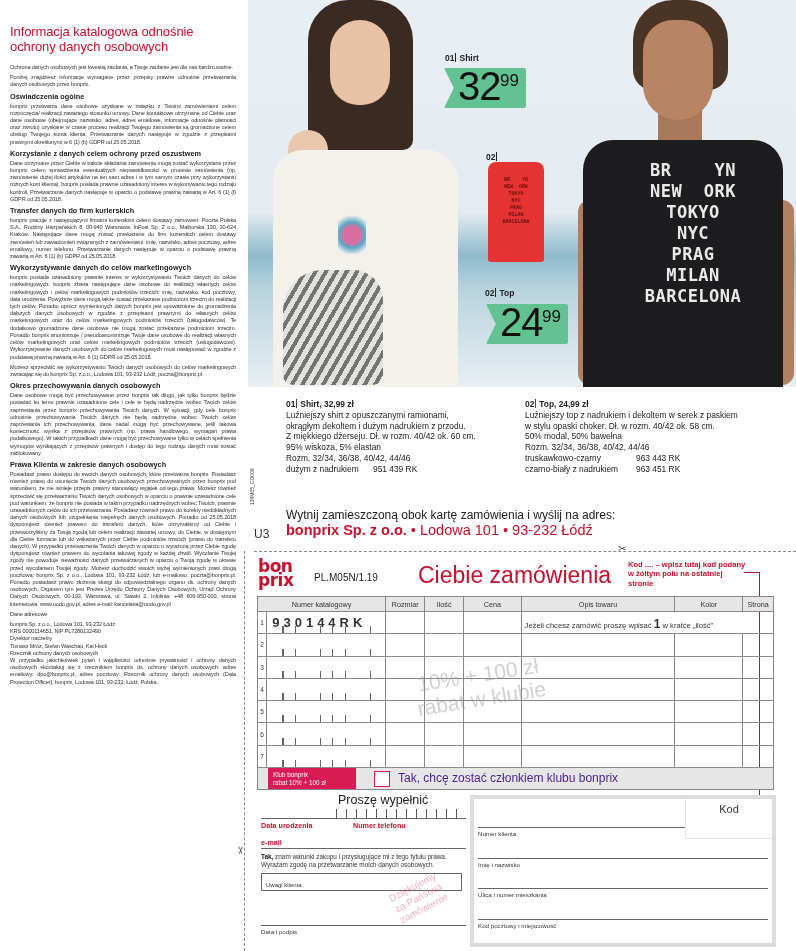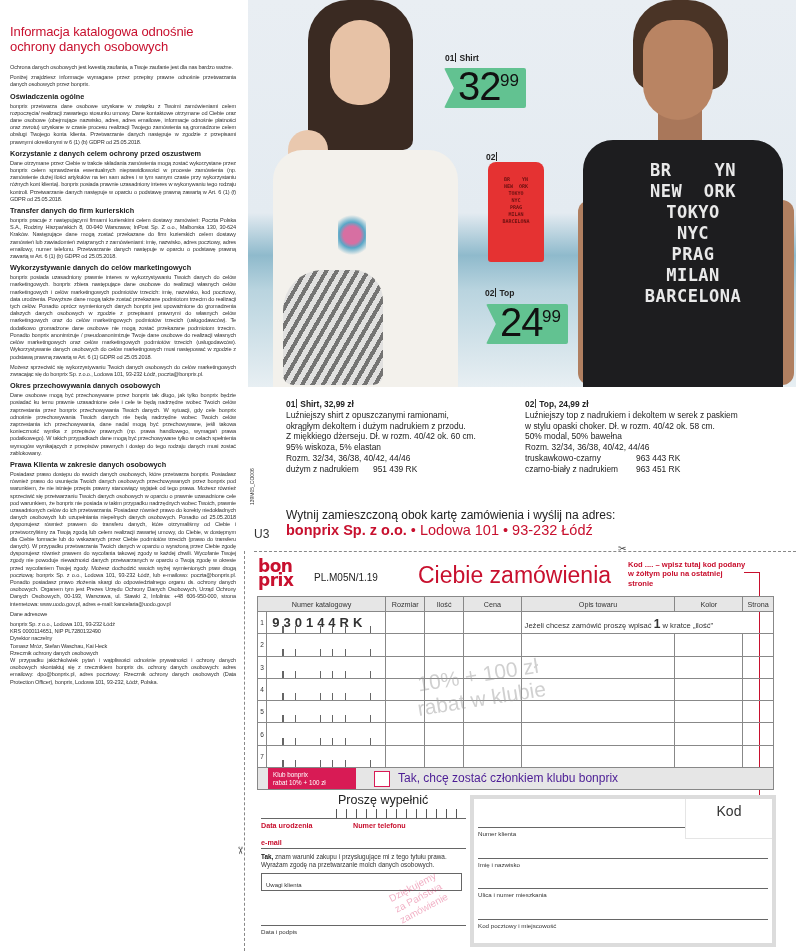--- a/index.html
+++ b/index.html
@@ -84,21 +84,21 @@
   .line { border-top: 1px solid #666; }
   .pink-label { font-size: 7.2px; color: #c8102e; font-weight: bold; }
   .tick-box { height: 9px; background: repeating-linear-gradient(90deg, #555 0 1px, transparent 1px 10px); border-bottom: 0; }
   .consent { left: 261px; top: 853px; width: 205px; font-size: 6.4px; line-height: 8px; color: #333; }
   .consent b { color: #111; }
   .remarks { left: 261px; top: 873px; width: 201px; height: 18px; border: 1px solid #666; font-size: 6px; color: #333; padding: 8px 4px; }
   .thanks { left: 392px; top: 880px; font-size: 10px; line-height: 12px; color: rgba(216,27,85,0.35); transform: rotate(-28deg); text-align: center; }
   .small-label { font-size: 6.2px; color: #333; }
 
   .addr-box { left: 470px; top: 795px; width: 306px; height: 152px; background: #fff; border: 4px solid #dcdcdc; }
-  .kod-box { left: 685px; top: 799px; width: 87px; height: 40px; background: #fff; border-left: 1px solid #e5e5e5; border-bottom: 1px solid #e5e5e5; font-size: 14px; color: #333; text-align: center; padding-top: 4px; }
+  .kod-box { left: 685px; top: 799px; width: 87px; height: 40px; background: #fff; border-left: 1px solid #e5e5e5; border-bottom: 1px solid #e5e5e5; font-size: 11px; color: #333; text-align: center; padding-top: 4px; }
 </style>
 </head>
 <body>
 
 <div id="left" class="abs">
   <h1>Informacja katalogowa odnośnie ochrony danych osobowych</h1>
   <p>Ochrona danych osobowych jest kwestią zaufania, a Twoje zaufanie jest dla nas bardzo ważne.</p>
   <p>Poniżej znajdziesz informacje wymagane przez przepisy prawne odnośnie przetwarzania danych osobowych przez bonprix.</p>
 
   <h2>Oświadczenia ogólne</h2>

